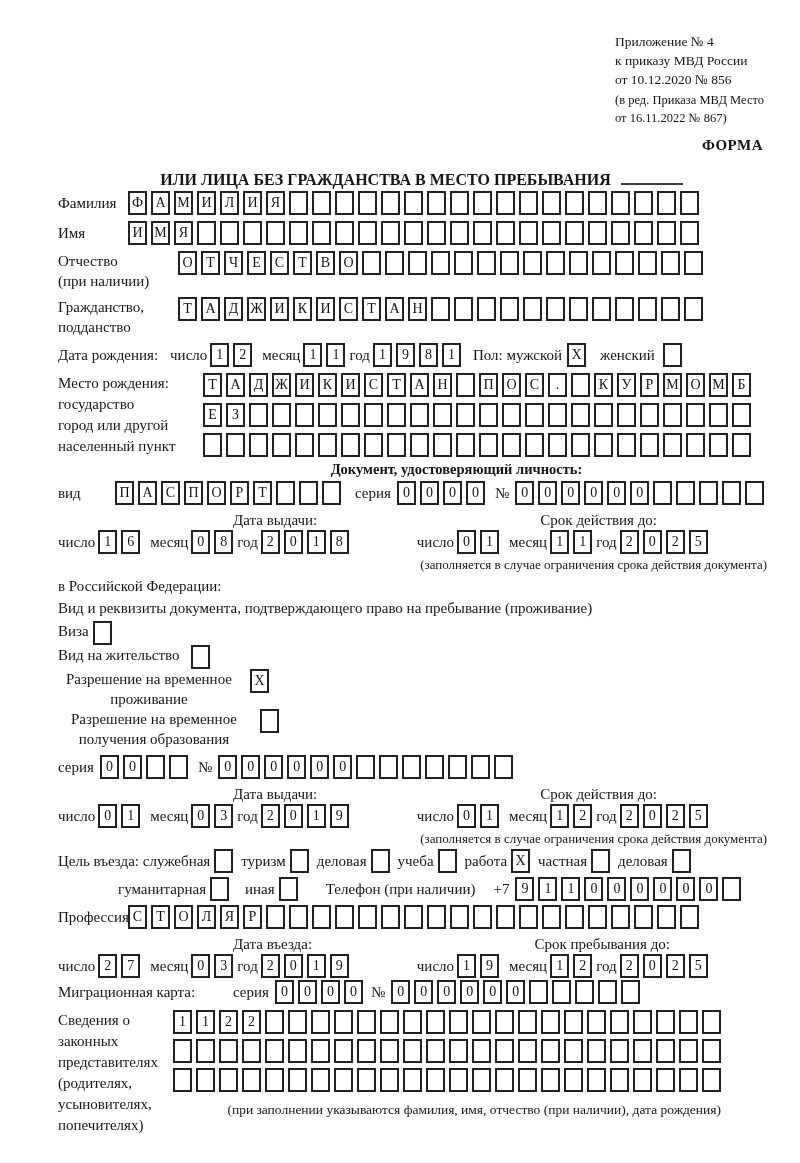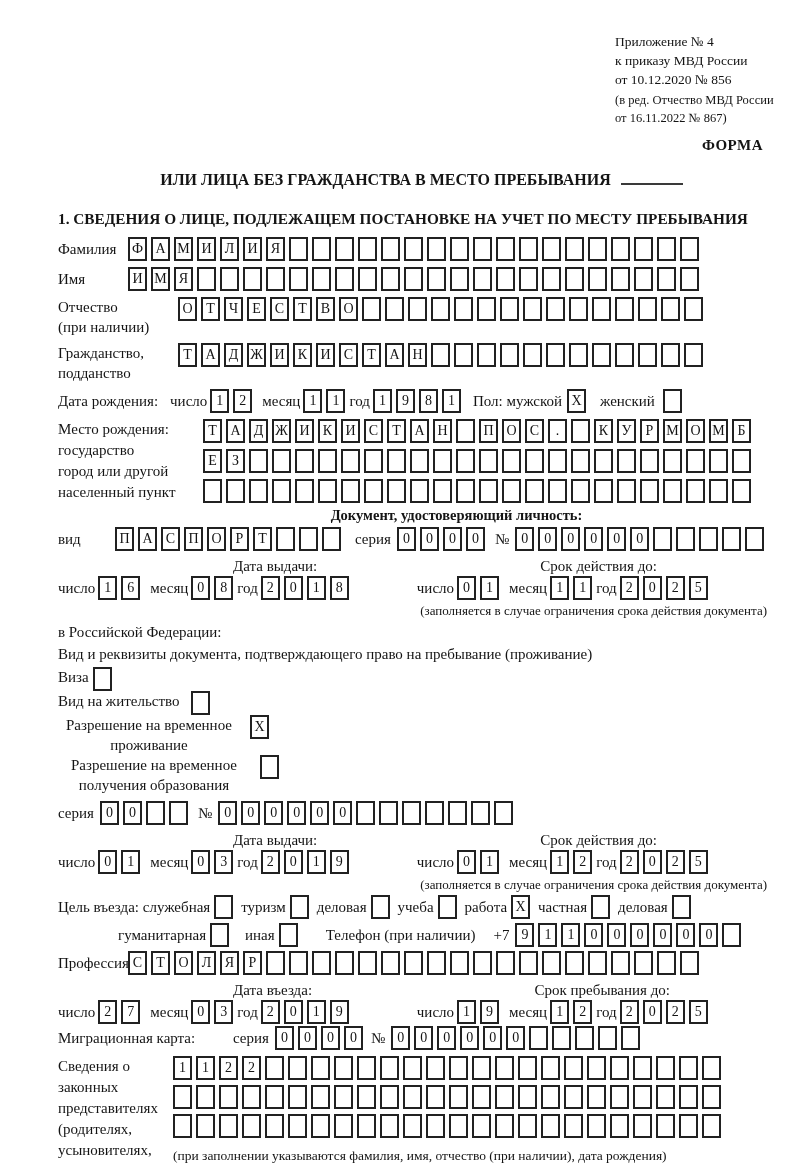--- a/index.html
+++ b/index.html
@@ -58,43 +58,42 @@
   .pg:first-child { margin-left:0; }
   .pg .t { margin-right:4px; }
   .purposerow { display:flex; align-items:center; margin-bottom:4px; }
   .row2purpose { display:flex; align-items:center; margin:0 0 4px 60px; }
 
   .serrow { display:flex; align-items:center; margin-bottom:6px; }
   .serrow .slbl { margin:0 6px 0 0; }
   .serrow .nlbl { margin:0 6px 0 10px; }
 
   .gcol { display:flex; flex-direction:column; gap:5px; }
-  .gnote { font-size:13.5px; text-align:left; width:548px; margin-top:4px; line-height:17px; }
+  .gnote { font-size:13.5px; text-align:right; width:548px; margin-top:4px; line-height:17px; }
 </style>
 </head>
 <body>
 
 <div class="page">
 
   <div class="appendix">
     <div>Приложение № 4</div>
     <div>к приказу МВД России</div>
     <div>от 10.12.2020 № 856</div>
   </div>
   <div class="revision">
-    <div>(в ред. Отчество МВД России</div>
+    <div>(в ред. Приказа МВД Место</div>
     <div>от 16.11.2022 № 867)</div>
   </div>
   <div class="forma">ФОРМА</div>
 
   <div class="title">
     <div><span>ИЛИ ЛИЦА БЕЗ ГРАЖДАНСТВА В МЕСТО ПРЕБЫВАНИЯ</span><span class="blank-line"></span></div>
   </div>
 
-  <div class="sec1">1. СВЕДЕНИЯ О ЛИЦЕ, ПОДЛЕЖАЩЕМ ПОСТАНОВКЕ НА УЧЕТ ПО МЕСТУ ПРЕБЫВАНИЯ</div>
 
   <div class="r">
     <span class="lblcol w70">Фамилия</span>
     <span class="cells">
         <span class="cell">Ф</span>
         <span class="cell">А</span>
         <span class="cell">М</span>
         <span class="cell">И</span>
         <span class="cell">Л</span>
         <span class="cell">И</span>

